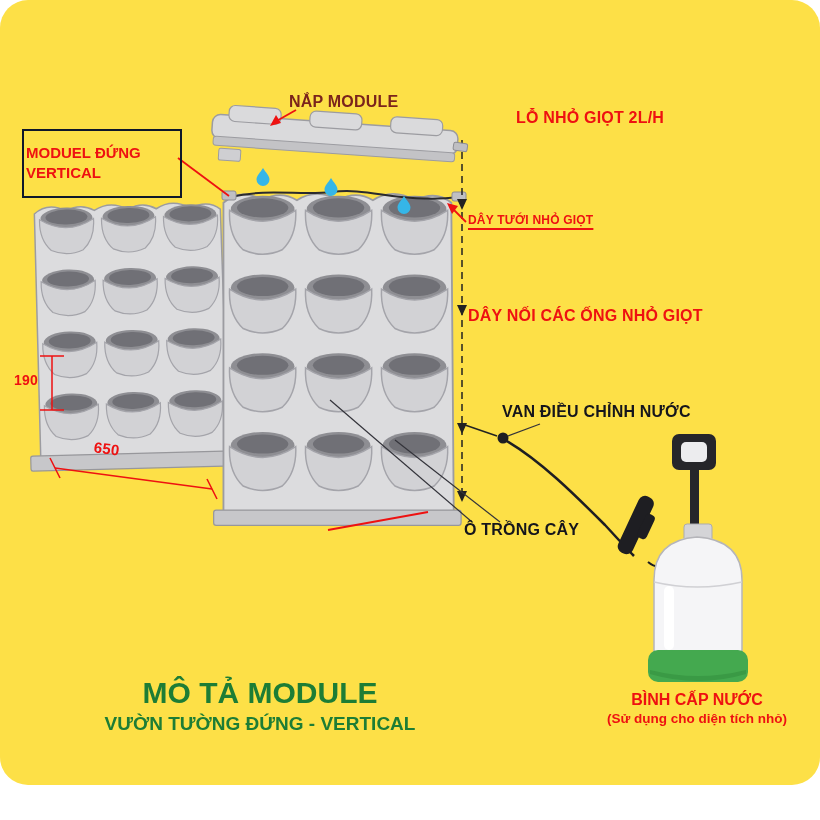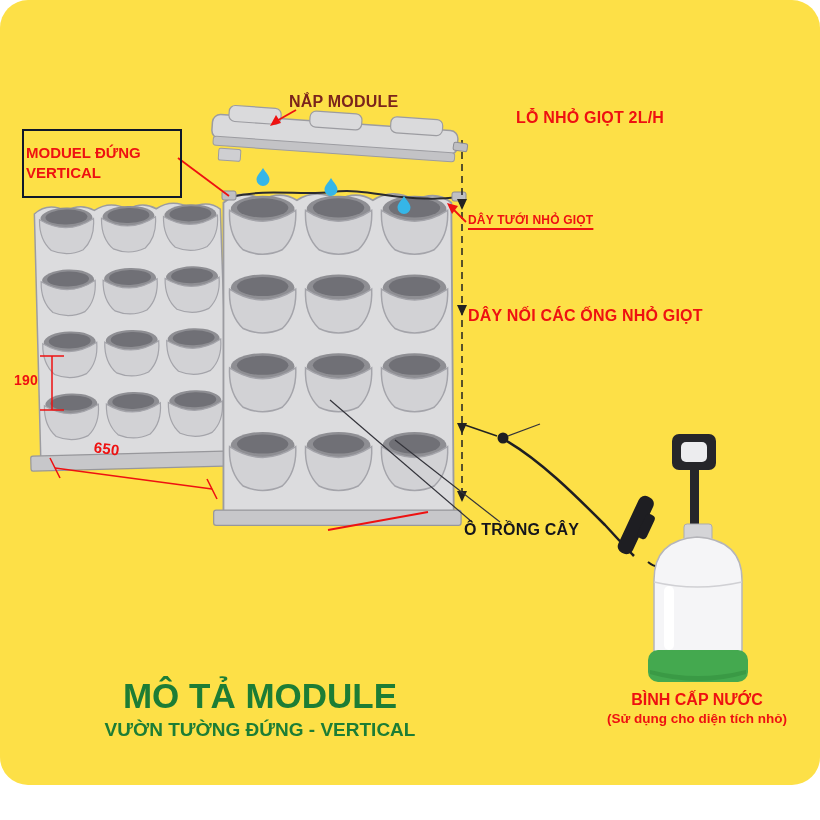--- a/index.html
+++ b/index.html
@@ -49,21 +49,21 @@
   .sprayer-caption {
     position: absolute; left: 572px; top: 690px; width: 250px;
     text-align: center; font-weight: bold;
   }
   .sprayer-caption .name { font-size: 16px; line-height: 1.25; }
   .sprayer-caption .note { font-size: 13.5px; line-height: 1.3; }
   .main-title {
     position: absolute; left: 10px; top: 674px; width: 500px;
     text-align: center; font-weight: bold;
   }
-  .main-title .t1 { font-size: 35px; line-height: 1.25; }
+  .main-title .t1 { font-size: 30px; line-height: 1.25; }
   .main-title .t2 { font-size: 19px; line-height: 1.25; }
 </style>
 </head>
 <body>
 
 <div class="canvas">
 
   <svg class="art" width="820" height="820" viewBox="0 0 820 820">
     <defs>
       <g id="pocket">
@@ -187,20 +187,21 @@
     <div>MODUEL ĐỨNG</div>
     <div>VERTICAL</div>
   </div>
 
   <div class="lbl lbl-lo red">LỖ NHỎ GIỌT 2L/H</div>
 
   <div class="lbl lbl-daytuoi red underline">DÂY TƯỚI NHỎ GIỌT</div>
 
   <div class="lbl lbl-daynoi red">DÂY NỐI CÁC ỐNG NHỎ GIỌT</div>
 
+  <div class="lbl lbl-van dark">VAN ĐIỀU CHỈNH NƯỚC</div>
 
   <div class="lbl lbl-otrong dark">Ô TRỒNG CÂY</div>
 
 
   <div class="lbl lbl-190 red">190</div>
 
   <div class="lbl lbl-650 red">650</div>
 
   <div class="sprayer-caption red">
     <div class="name">BÌNH CẤP NƯỚC</div>

